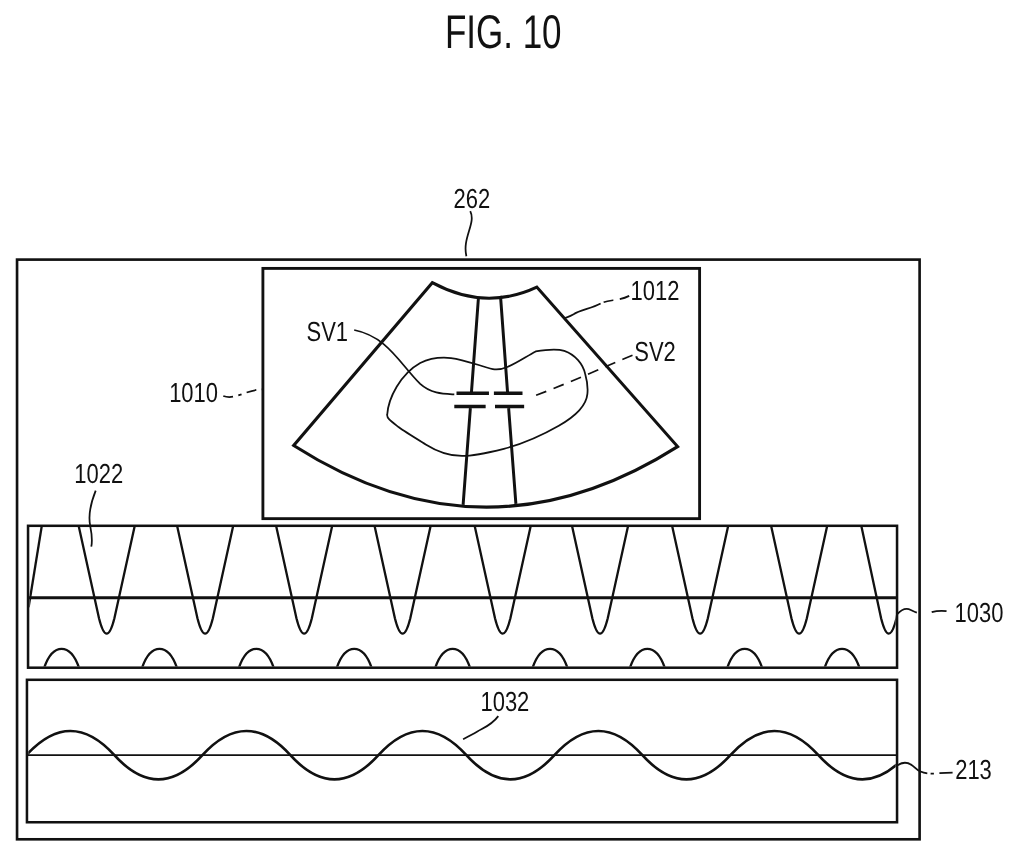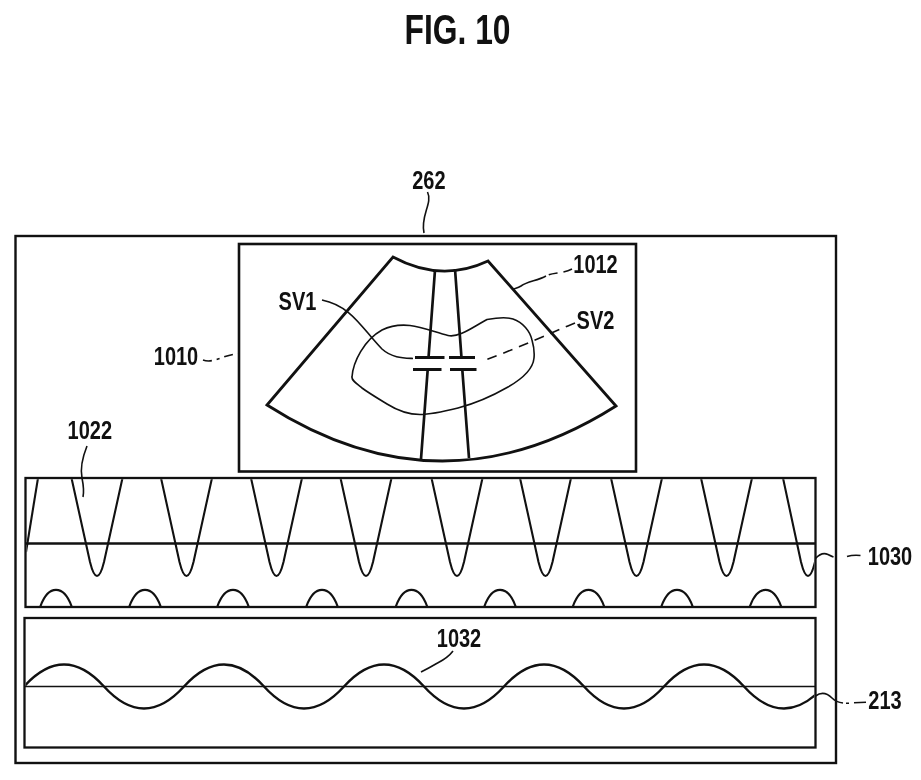--- a/index.html
+++ b/index.html
@@ -1,16 +1,16 @@
 <!DOCTYPE html>
 <html><head>
 <meta charset="utf-8">
 <style>
 html,body{margin:0;padding:0;background:#ffffff;}
-#page{position:relative;width:921px;height:780px;background:#ffffff;overflow:hidden;font-weight:bold;}
+#page{position:relative;width:921px;height:780px;background:#ffffff;overflow:hidden;}
 svg text{font-family:"Liberation Sans",sans-serif;fill:#111;}
 </style>
 </head>
 <body>
 <div id="page">
 <svg width="921" height="780" viewBox="0 0 921 780">
 
   <text x="0" y="0" transform="translate(457.5,44) scale(0.74,1)" text-anchor="middle" font-size="43">FIG. 10</text>
 
   <rect x="15.5" y="236" width="820.5" height="527" fill="none" stroke="#111" stroke-width="2.4"></rect>

